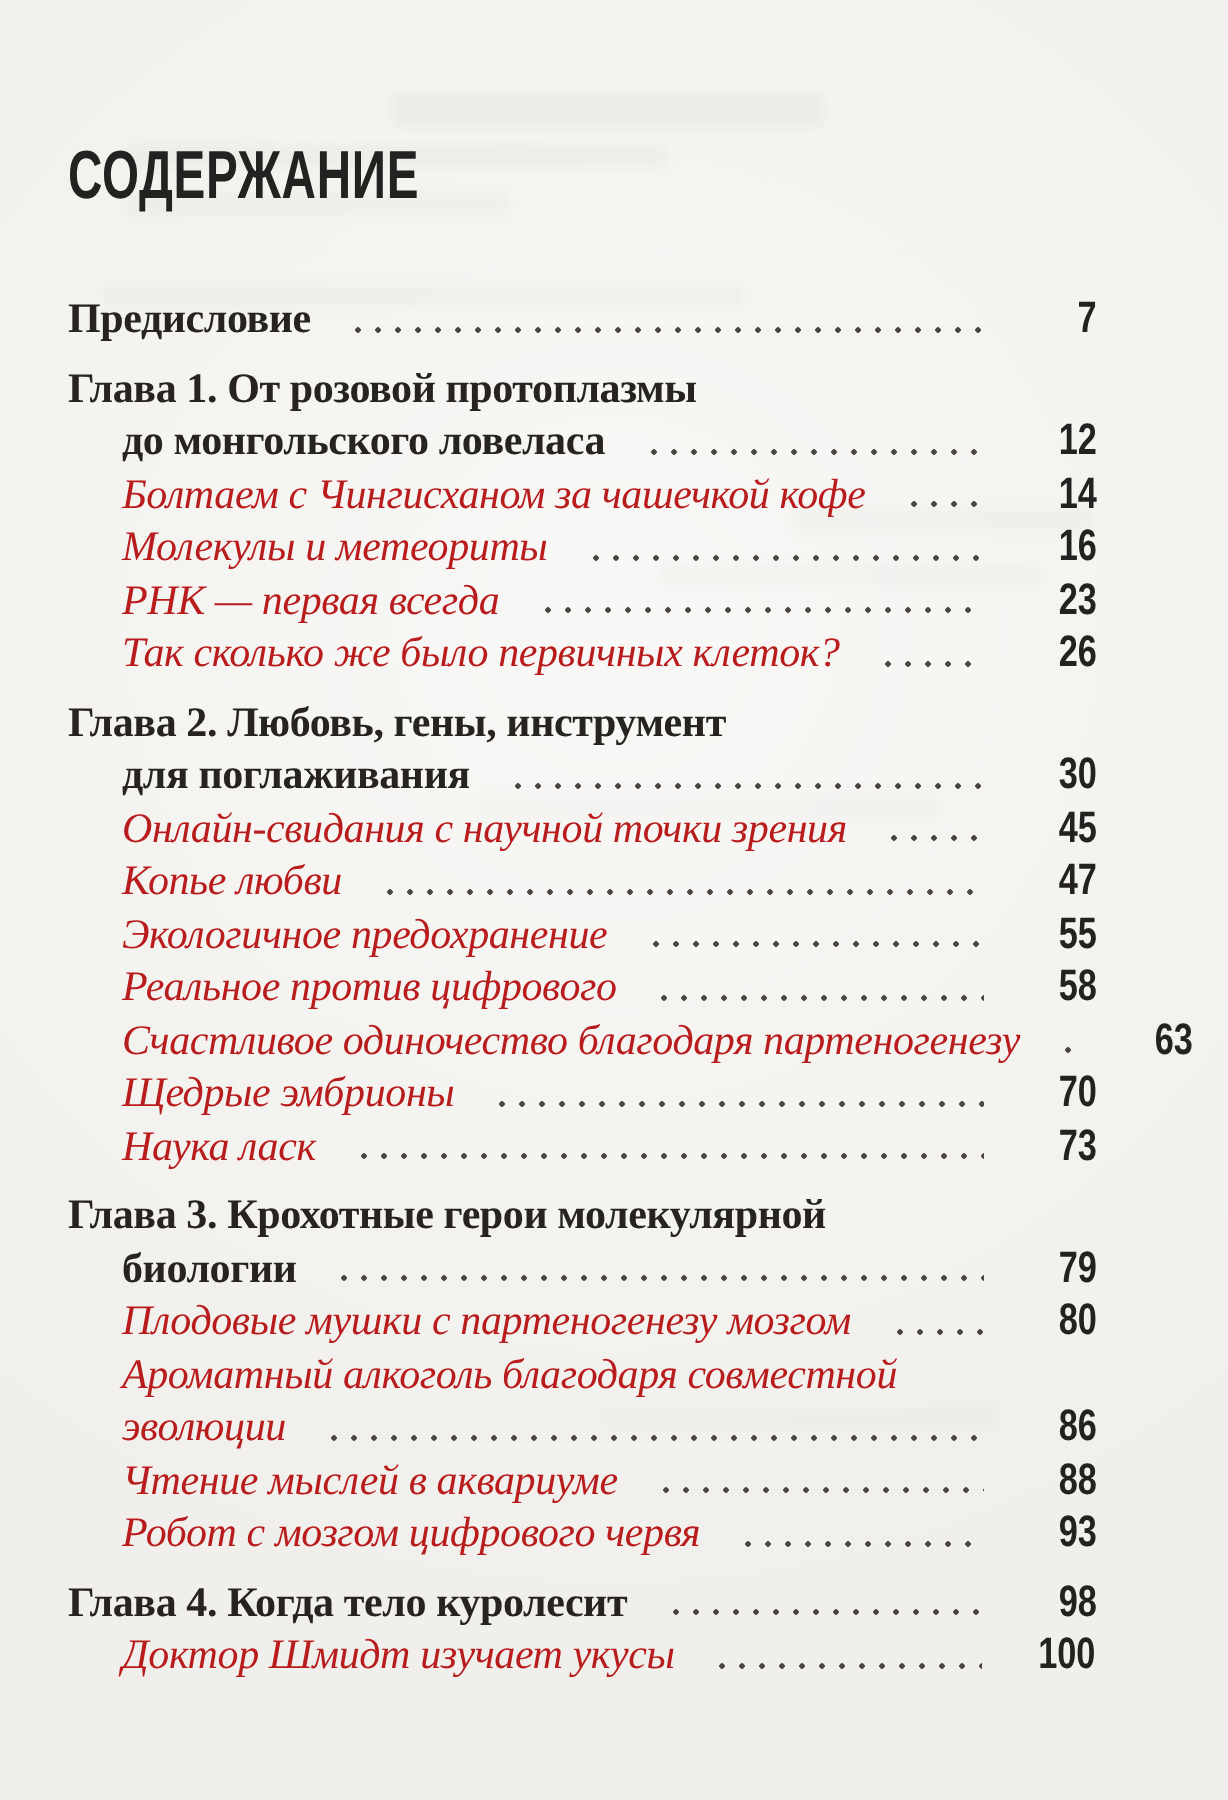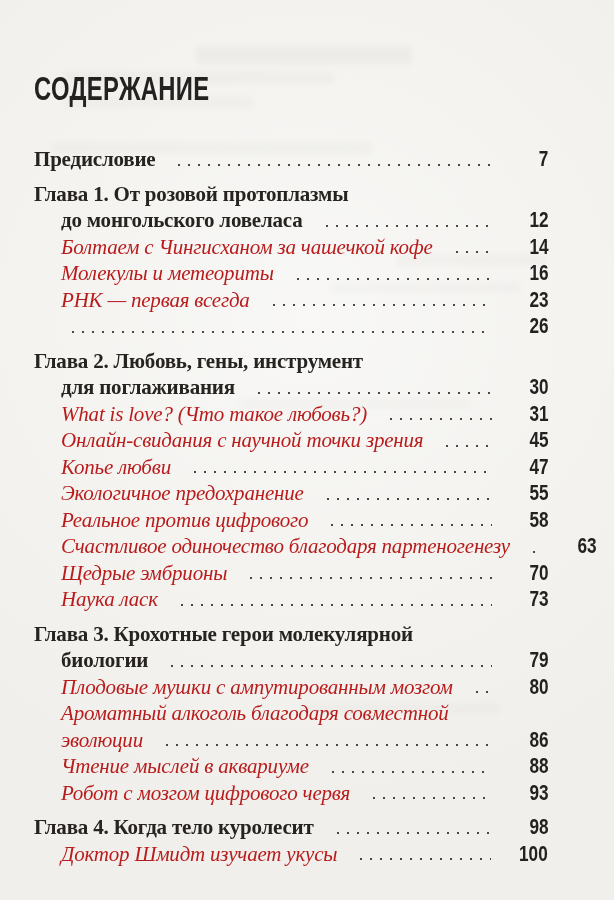--- a/index.html
+++ b/index.html
@@ -130,38 +130,34 @@
     <span class="label">Молекулы и метеориты</span>
     <span class="leader"></span>
     <span class="num"><span class="digits">16</span></span>
   </div>
   <div class="row item indent">
     <span class="label">РНК — первая всегда</span>
     <span class="leader"></span>
     <span class="num"><span class="digits">23</span></span>
   </div>
   <div class="row item indent">
+    <span class="label">Так сколько же было первичных клеток?</span>
     <span class="leader"></span>
     <span class="num"><span class="digits">26</span></span>
   </div>
 
   <div class="row bold gap">
     <span class="label">Глава 2. Любовь, гены, инструмент</span>
   </div>
   <div class="row bold indent">
     <span class="label">для поглаживания</span>
     <span class="leader"></span>
     <span class="num"><span class="digits">30</span></span>
   </div>
   <div class="row item indent">
-    <span class="label">What is love? (Что такое любовь?)</span>
-    <span class="leader"></span>
-    <span class="num"><span class="digits">31</span></span>
-  </div>
-  <div class="row item indent">
     <span class="label">Онлайн-свидания с научной точки зрения</span>
     <span class="leader"></span>
     <span class="num"><span class="digits">45</span></span>
   </div>
   <div class="row item indent">
     <span class="label">Копье любви</span>
     <span class="leader"></span>
     <span class="num"><span class="digits">47</span></span>
   </div>
   <div class="row item indent">
@@ -192,21 +188,21 @@
 
   <div class="row bold gap">
     <span class="label">Глава 3. Крохотные герои молекулярной</span>
   </div>
   <div class="row bold indent">
     <span class="label">биологии</span>
     <span class="leader"></span>
     <span class="num"><span class="digits">79</span></span>
   </div>
   <div class="row item indent">
-    <span class="label">Плодовые мушки с ампутированным мозгом</span>
+    <span class="label">Плодовые мушки с партеногенезу мозгом</span>
     <span class="leader"></span>
     <span class="num"><span class="digits">80</span></span>
   </div>
   <div class="row item indent">
     <span class="label">Ароматный алкоголь благодаря совместной</span>
   </div>
   <div class="row item indent">
     <span class="label">эволюции</span>
     <span class="leader"></span>
     <span class="num"><span class="digits">86</span></span>

